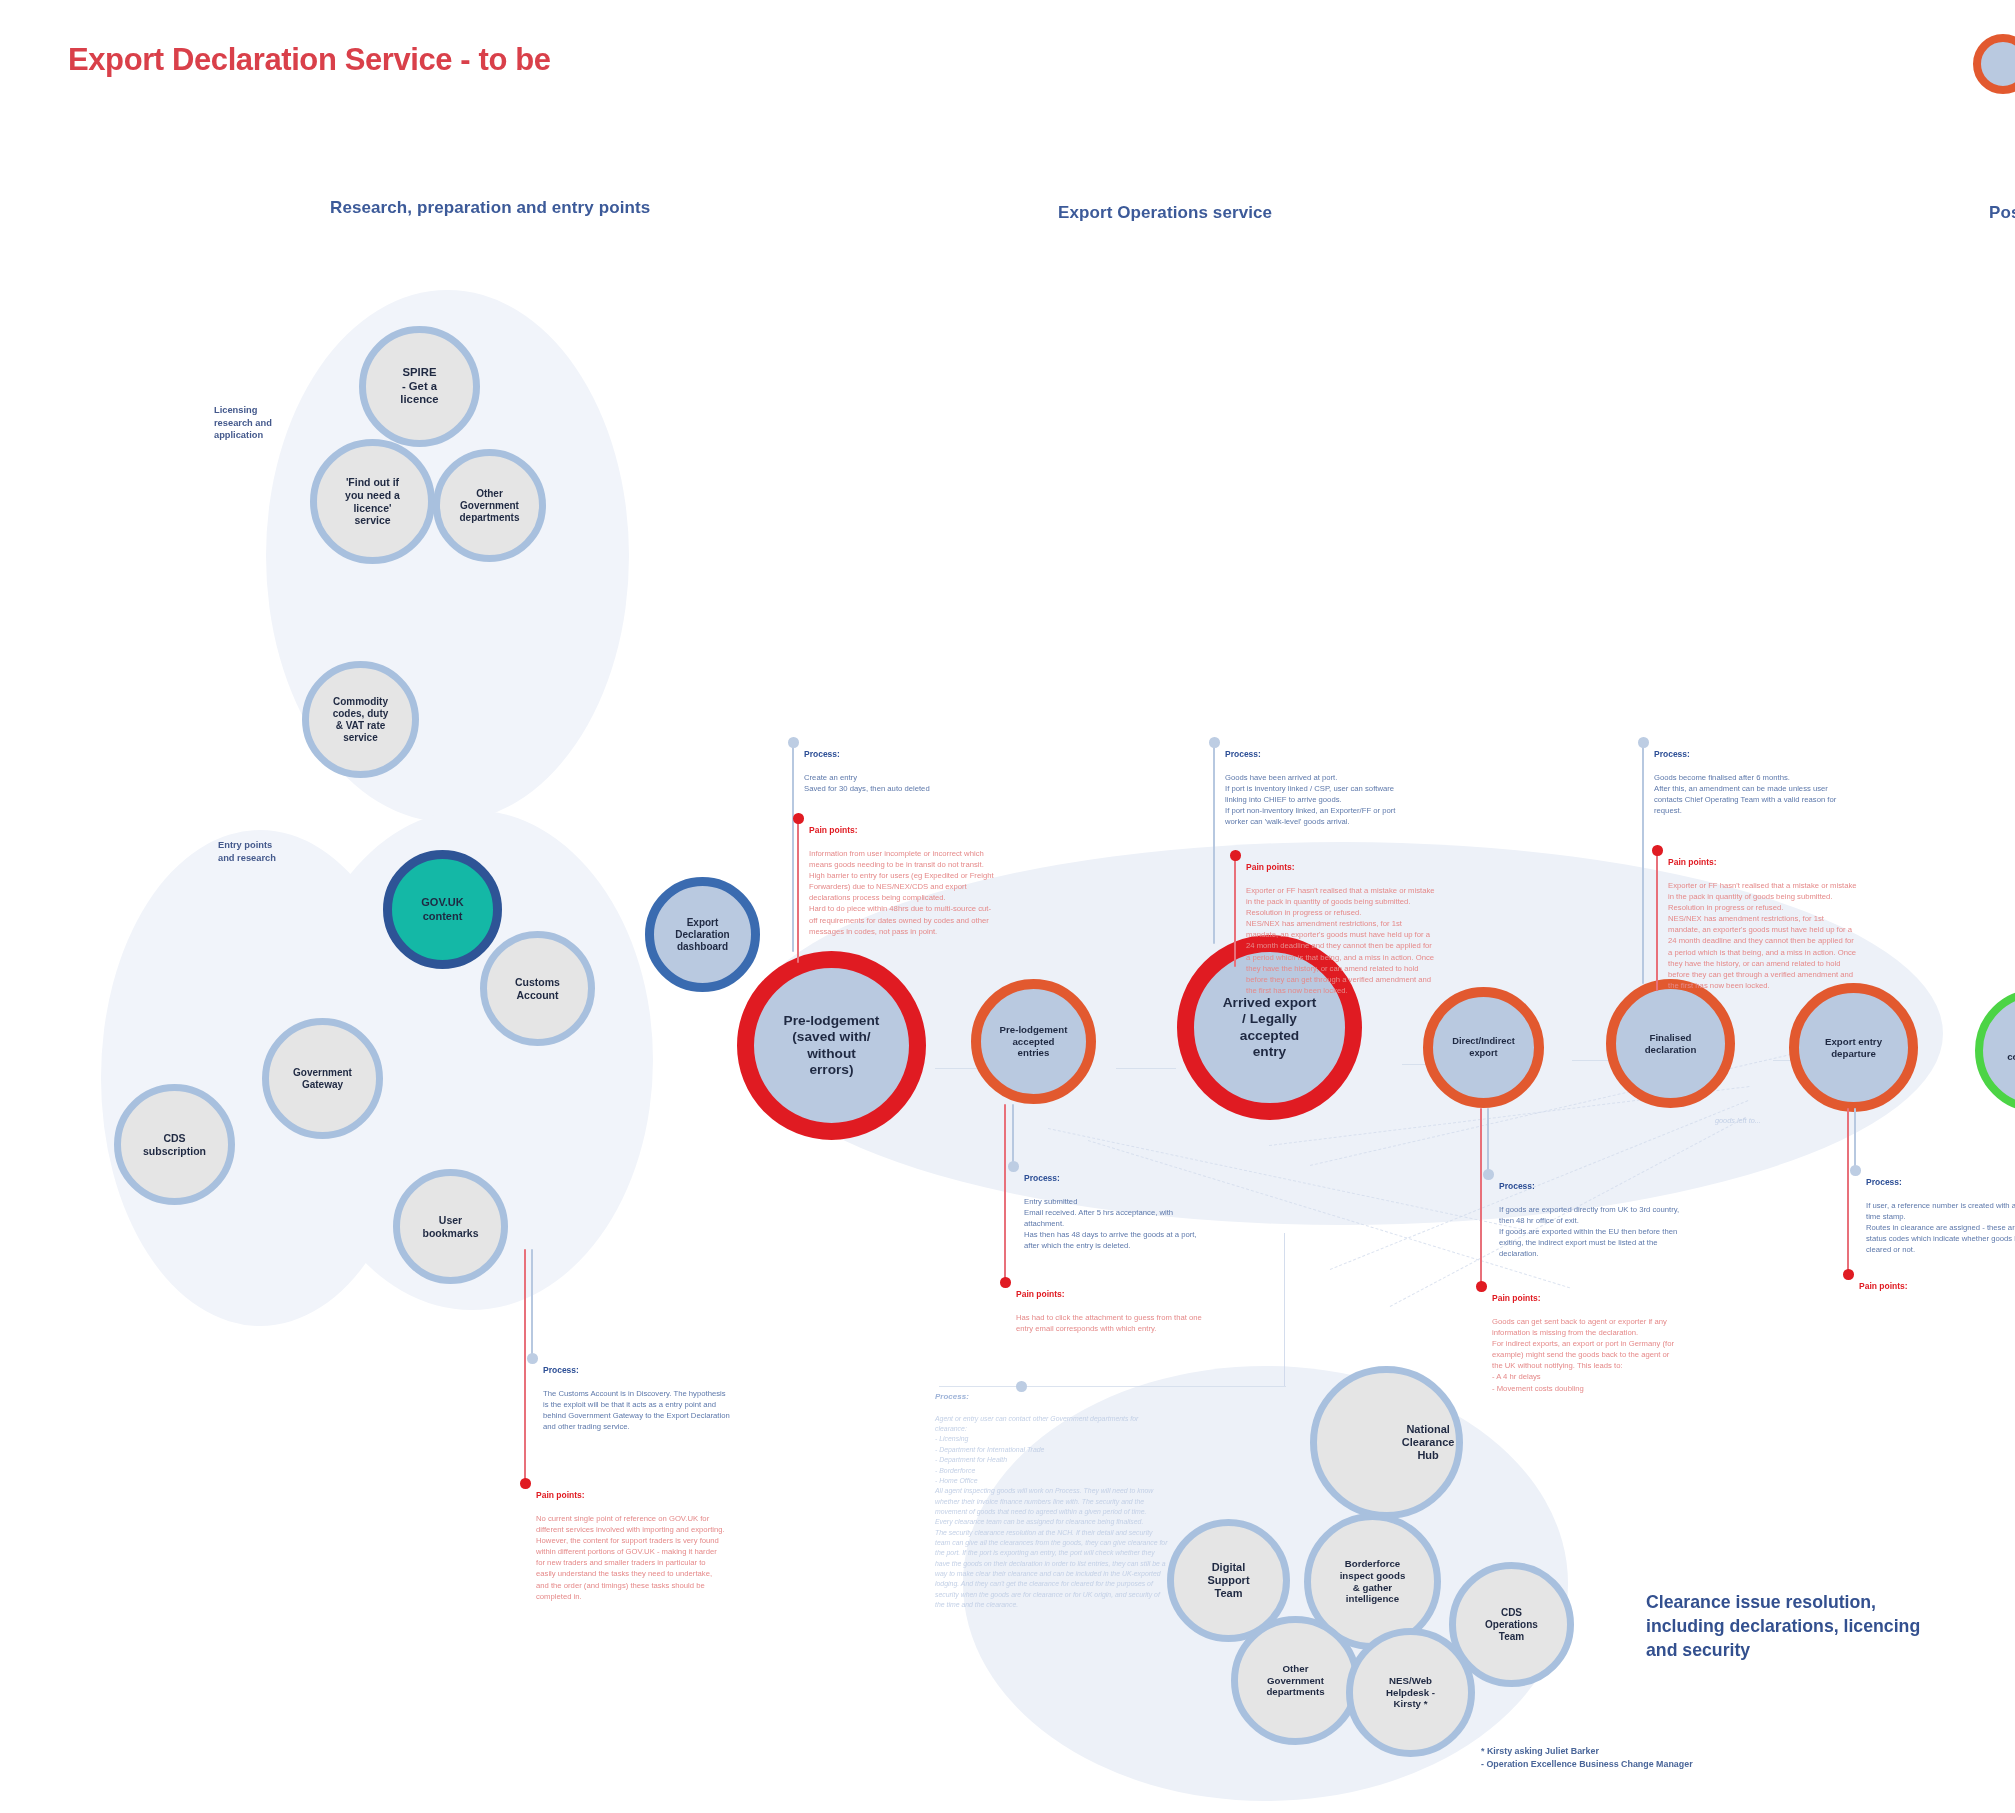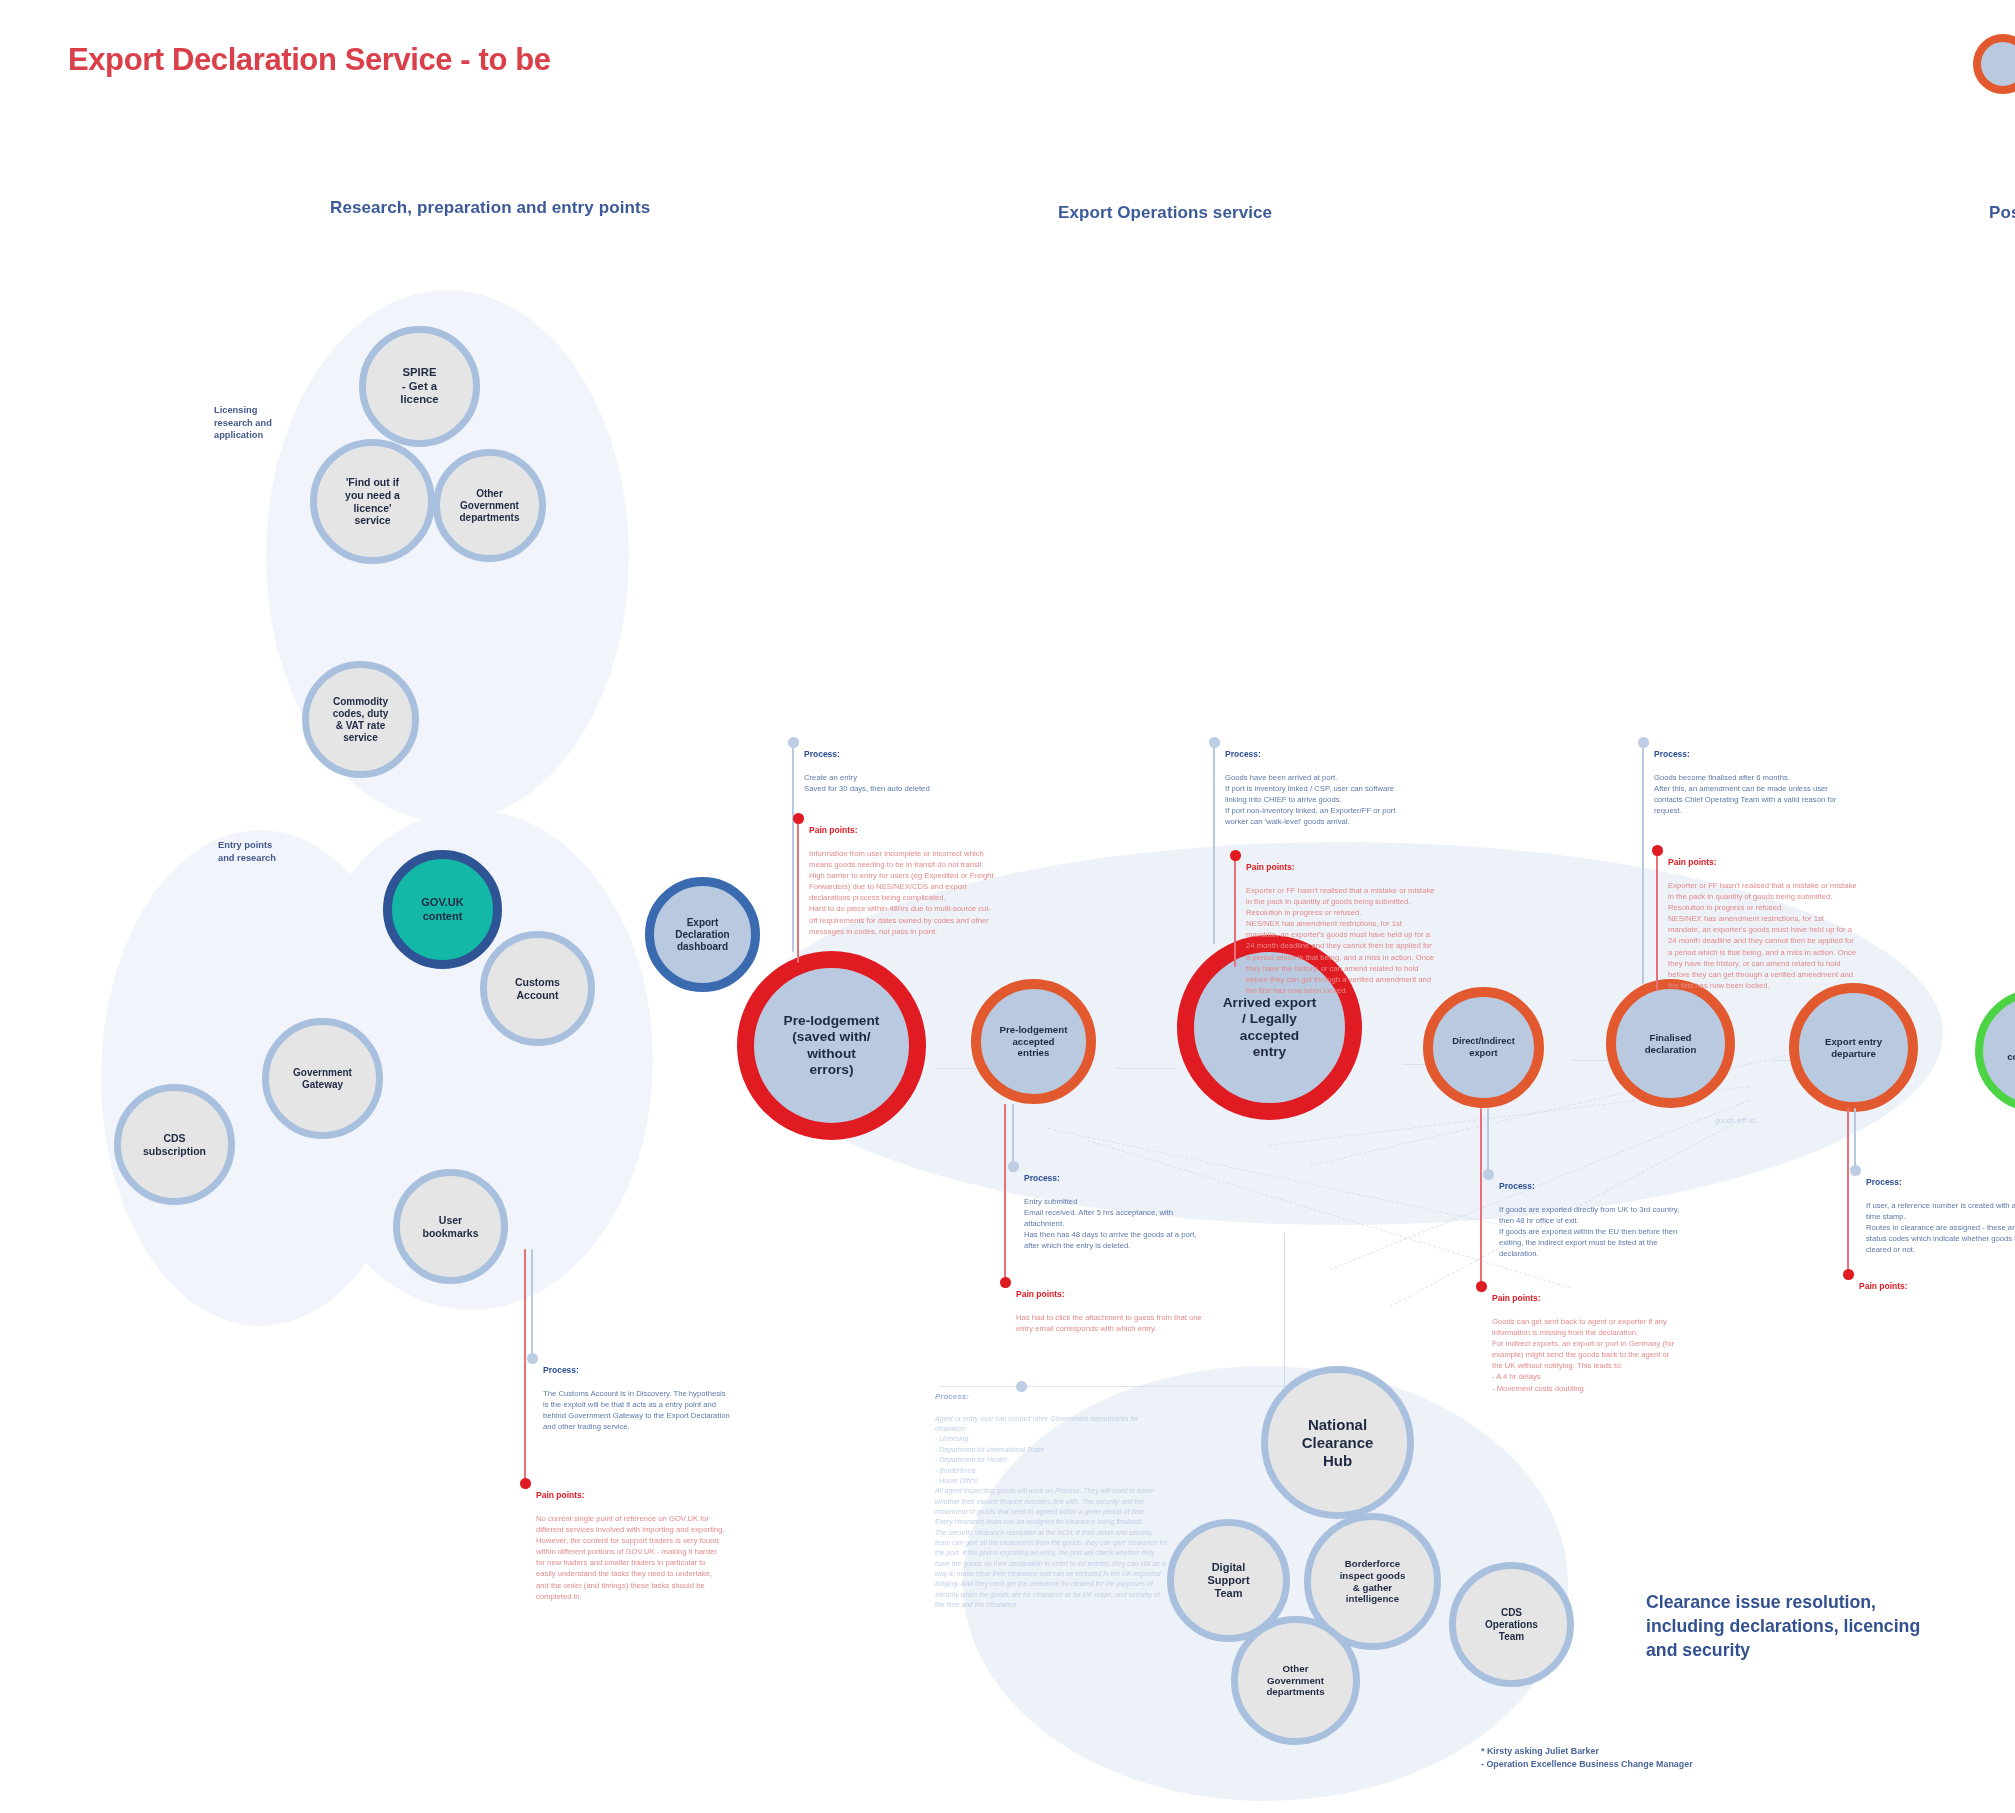--- a/index.html
+++ b/index.html
@@ -196,21 +196,21 @@
   </div>
   <div class="node orange" style="left:1789px;top:983px;width:129px;height:129px;font-size:9.7px;white-space:pre-line;">
     <span>Export entry
 departure</span>
   </div>
   <div class="node green" style="left:1975px;top:989px;width:123px;height:123px;font-size:9.7px;white-space:pre-line;">
     <span>Email
 confirmation</span>
   </div>
 
-  <div class="node peach" style="left:1261px;top:1366px;width:153px;height:153px;font-size:15px;white-space:pre-line;">
+  <div class="node peach" style="left:1310px;top:1366px;width:153px;height:153px;font-size:11px;white-space:pre-line;justify-content:flex-end;">
     <span>National
 Clearance
 Hub</span>
   </div>
   <div class="node peach" style="left:1167px;top:1519px;width:123px;height:123px;font-size:11px;white-space:pre-line;">
     <span>Digital
 Support
 Team</span>
   </div>
   <div class="node peach" style="left:1304px;top:1513px;width:137px;height:137px;font-size:9.7px;white-space:pre-line;">
@@ -221,20 +221,25 @@
   </div>
   <div class="node peach" style="left:1449px;top:1562px;width:125px;height:125px;font-size:10px;white-space:pre-line;">
     <span>CDS
 Operations
 Team</span>
   </div>
   <div class="node peach" style="left:1231px;top:1616px;width:129px;height:129px;font-size:9.7px;white-space:pre-line;">
     <span>Other
 Government
 departments</span>
+  </div>
+  <div class="node peach" style="left:1346px;top:1628px;width:129px;height:129px;font-size:9.7px;white-space:pre-line;">
+    <span>NES/Web
+Helpdesk -
+Kirsty *</span>
   </div>
 
   <div class="caption" style="left:214px;top:387px;white-space:pre-line;">Licensing
 research and
 application</div>
   <div class="caption" style="left:218px;top:822px;white-space:pre-line;">Entry points
 and research</div>
   <div class="caption big" style="left:1646px;top:1574px;white-space:pre-line;">Clearance issue resolution,
 including declarations, licencing
 and security</div>

